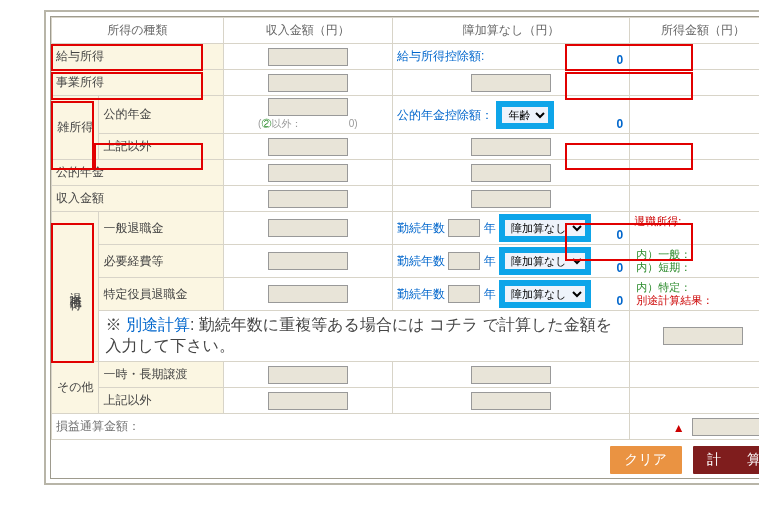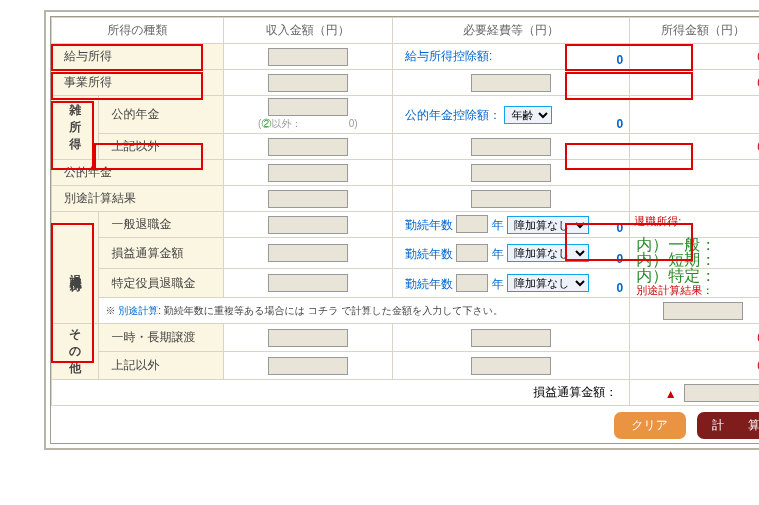--- a/index.html
+++ b/index.html
@@ -1,43 +1,43 @@
 <!DOCTYPE html>
 <html><head>
 <meta charset="utf-8">
 <style>
   * { box-sizing: border-box; margin: 0; padding: 0; }
   body { font-family: "MS PGothic", "Hiragino Kaku Gothic Pro", Meiryo, sans-serif; font-size: 12px; background: #fff; padding: 10px; }
   .outer-frame { width: 740px; border: 2px solid #b8b5a8; padding: 4px; position: relative; margin-left: 34px; }
   .inner-frame { border: 1px solid #9e9b8e; position: relative; }
   table.main { width: 100%; border-collapse: collapse; table-layout: fixed; }
-  table.main th, table.main td { border: 1px solid #d8d4c8; padding: 2px 12px; height: 26px; vertical-align: middle; }
+  table.main th, table.main td { border: 1px solid #d8d4c8; padding: 2px 4px; height: 26px; vertical-align: middle; }
   table.main thead th { background: #fff; color: #666; font-weight: normal; text-align: center; padding: 4px 2px; }
-  td.cat { background: #fbf6e2; color: #444; text-align: center; font-weight: bold; }
+  td.cat { background: #fbf6e2; color: #444; text-align: center; }
   td.cat-1 { background: #fbf6e2; color: #444; padding-left: 8px; text-align: left; }
   td.cat-2 { background: #fbf6e2; color: #444; padding-left: 8px; text-align: left; }
   td.income-cell { text-align: center; }
   td.amount-cell { text-align: right; padding-right: 8px; }
   td.expense-cell { font-size: 12px; position: relative; }
   .text-input { width: 80px; height: 18px; background: #e8e4d8; border: 1px solid #999; }
   .num-input-small { width: 32px; height: 18px; background: #e8e4d8; border: 1px solid #999; }
   .amount-input { width: 95px; height: 18px; background: #e8e4d8; border: 1px solid #999; }
   .blue-label { color: #0066cc; }
   .blue-val { color: #0066cc; font-weight: bold; }
-  .green-label { color: #2a8a2a; font-size: 16px; }
+  .green-label { color: #2a8a2a; font-size: 11px; }
   .red-val { color: #cc0000; }
   .red-label { color: #cc0000; }
   .gray-sub { color: #999; font-size: 10px; }
-  select.small-sel { font-size: 11px; background: #eef3fb; border: 1px solid #0ea5e9; padding: 1px 2px; }
-  .note-row { font-size: 10px; color: #444; }
+  select.small-sel { font-size: 11px; background: #eef3fb; border: 6px solid #0ea5e9; padding: 1px 2px; }
+  .note-row { font-size: 16px; color: #444; }
   .note-row .link { color: #0066cc; }
-  .sonshi-label { text-align: right; color: #000000; padding-right: 8px; }
+  .sonshi-label { color: #737373; padding-right: 8px; }
   .triangle { color: #cc0000; }
   .footer { padding: 6px 8px 4px 0; text-align: right; }
-  .btn { display: inline-block; min-width: 72px; padding: 5px 14px; border-radius: 7px; font-size: 12px; color: #fff; border: none; cursor: pointer; margin-left: 8px; }
+  .btn { display: inline-block; min-width: 72px; padding: 5px 14px; border-radius: 1px; font-size: 14px; color: #fff; border: none; cursor: pointer; margin-left: 8px; }
   .btn-clear { background: #ea9342; }
   .btn-calc { background: #7f1d1d; letter-spacing: 6px; padding-right: 2px; }
   
   .hl { position: absolute; border: 2px solid #e10000; pointer-events: none; }
   
   .side-panel { position: absolute; top: 35px; right: -56px; width: 48px; height: 215px; background: #e10000; color: #fff; font-size: 22px; display: flex; flex-direction: column; justify-content: space-around; align-items: center; font-weight: bold; padding: 4px 0; }
   
   .arrow { position: absolute; width: 0; height: 0; border-top: 8px solid transparent; border-bottom: 8px solid transparent; border-right: 18px solid #e10000; }
   .arrow-bar { position: absolute; height: 8px; background: #e10000; }
   .vertical-cat { writing-mode: vertical-rl; text-orientation: upright; letter-spacing: 2px; }
@@ -52,21 +52,21 @@
         <col style="width:42px">
           <col style="width:110px">
           <col style="width:150px">
           <col style="width:210px">
           <col style="width:130px">
       </colgroup>
       <thead>
         <tr>
           <th colspan="2">所得の種類</th>
           <th>収入金額（円）</th>
-          <th>必要経費等（円）</th>
+          <th>障加算なし（円）</th>
           <th>所得金額（円）</th>
         </tr>
       </thead>
       <tbody>
 
         <tr>
           <td class="cat-1" colspan="2">給与所得</td>
           <td class="income-cell"><input class="text-input" style=""></td>
           <td class="expense-cell">
             <span class="blue-label">給与所得控除額:</span>
@@ -107,21 +107,21 @@
         </tr>
 
         <tr>
           <td class="cat-1" colspan="2">公的年金</td>
           <td class="income-cell"><input class="text-input" style=""></td>
           <td class="income-cell"><input class="text-input" style=""></td>
           <td class="amount-cell"></td>
         </tr>
 
         <tr>
-          <td class="cat-1" colspan="2">別途計算結果</td>
+          <td class="cat-1" colspan="2">収入金額</td>
           <td class="income-cell"><input class="text-input" style=""></td>
           <td class="income-cell"><input class="text-input" style=""></td>
           <td class="amount-cell"></td>
         </tr>
 
         <tr>
           <td class="cat" rowspan="4"><span class="vertical-cat">退職所得</span></td>
           <td class="cat-2">一般退職金</td>
           <td class="income-cell"><input class="text-input" style=""></td>
           <td class="expense-cell">
@@ -130,21 +130,21 @@
             <span class="blue-label">年</span>
             <select class="small-sel"><option>障加算なし</option></select>
             <span class="blue-val" style="position:absolute; right:6px; bottom:2px;">0</span>
           </td>
           <td class="amount-cell" style="position:relative;">
             <span class="red-label" style="position:absolute; left:4px; top:2px; font-size:11px;">退職所得:</span>
             <span class="red-val" style="position:absolute; right:8px; bottom:2px;">0</span>
           </td>
         </tr>
         <tr>
-          <td class="cat-2">損益通算金額</td>
+          <td class="cat-2">必要経費等</td>
           <td class="income-cell"><input class="text-input" style=""></td>
           <td class="expense-cell">
             <span class="blue-label">勤続年数</span>
             <input class="num-input-small" style="">
             <span class="blue-label">年</span>
             <select class="small-sel"><option>障加算なし</option></select>
             <span class="blue-val" style="position:absolute; right:6px; bottom:2px;">0</span>
           </td>
           <td style="font-size:11px; padding:0 6px; line-height:13px;">
             <span class="green-label">内）一般：</span><br>

